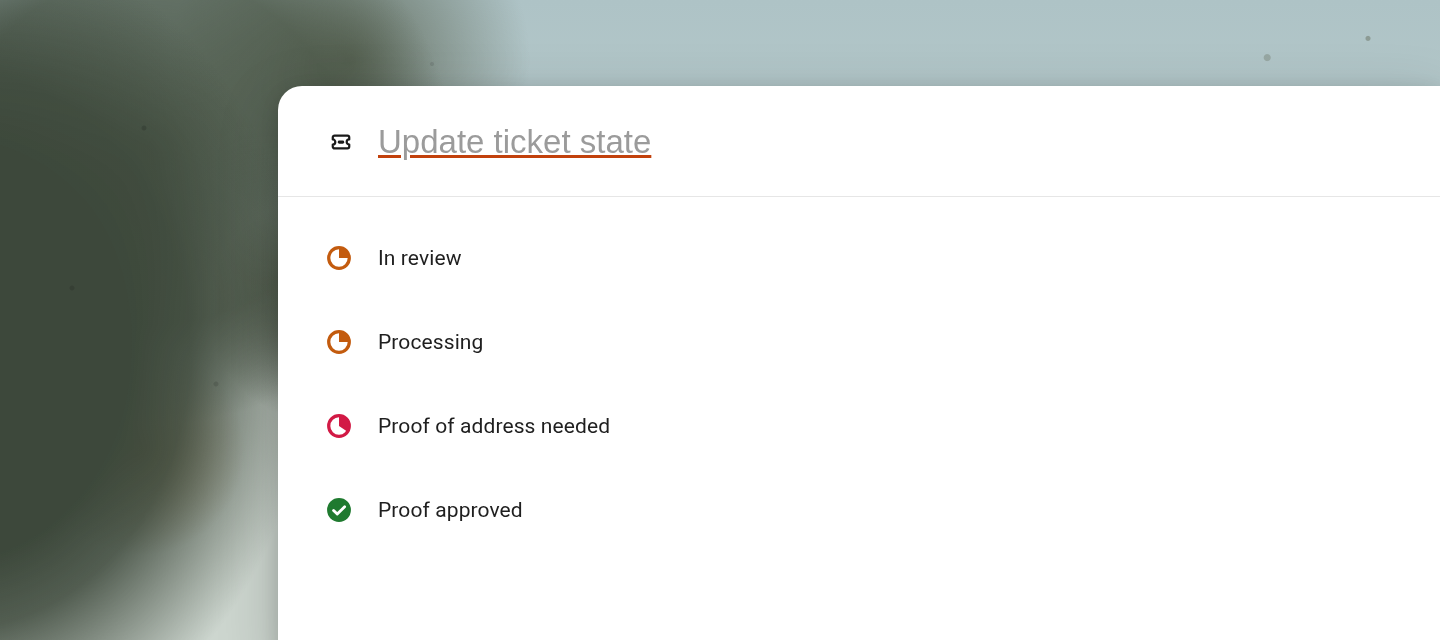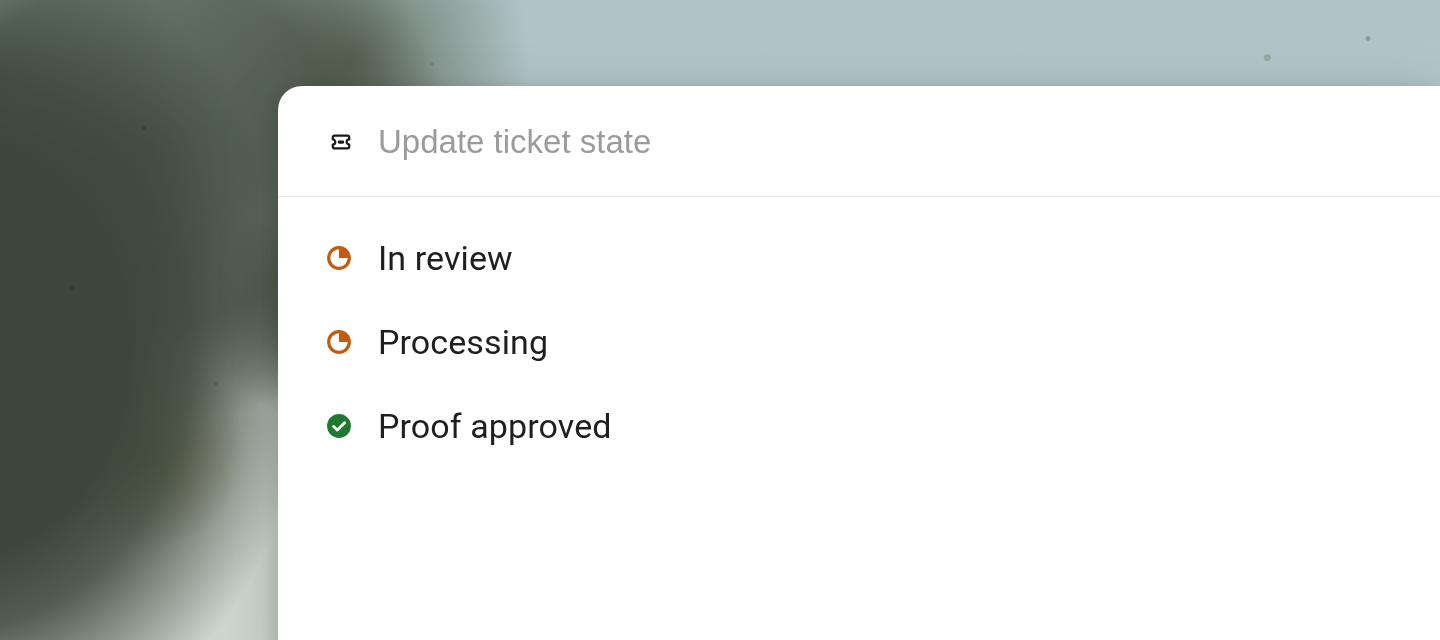--- a/index.html
+++ b/index.html
@@ -83,24 +83,25 @@
       color: #1a1a1a;
       flex: 0 0 auto;
     }
 
     .search-input {
       flex: 1 1 auto;
       border: none;
       outline: none;
       font-size: 33px;
       line-height: 1.1;
-      color: #1d4ed8;
+      color: #c2410c;
       background: transparent;
       padding: 0;
       caret-color: #222;
+      text-decoration: underline;
     }
     .search-input::placeholder {
       color: #9b9b9b;
     }
 
     .options {
       padding: 26px 20px 26px 48px;
       display: flex;
       flex-direction: column;
       gap: 14px;
@@ -118,21 +119,21 @@
     .option .icon-slot {
       width: 26px;
       height: 26px;
       display: flex;
       align-items: center;
       justify-content: center;
       flex: 0 0 auto;
     }
 
     .option .label {
-      font-size: 34px;
+      font-size: 21px;
       color: #1f1f1f;
       font-weight: 450;
       letter-spacing: 0.1px;
     }
 
     .c-orange { color: #c35b0e; }
     .c-crimson { color: #d21a45; }
     .c-green { color: #1f7a2f; }
     .c-black { color: #1a1a1a; }
   </style>
@@ -172,20 +173,29 @@
     <div class="option">
       <span class="icon-slot c-orange">
         <svg viewBox="0 0 24 24" width="26" height="26">
           <circle cx="12" cy="12" r="9.5" fill="none" stroke="currentColor" stroke-width="3"></circle>
           <path d="M12 12 L12 2.5 A9.5 9.5 0 0 1 21.5 12 Z" fill="currentColor"></path>
         </svg>
       </span>
       <span class="label">Processing</span>
     </div>
 
+    <div class="option">
+      <span class="icon-slot c-crimson">
+        <svg viewBox="0 0 24 24" width="26" height="26">
+          <circle cx="12" cy="12" r="9.5" fill="none" stroke="currentColor" stroke-width="3"></circle>
+          <path d="M12 12 L12 2.5 A9.5 9.5 0 0 1 19.9 17.3 Z" fill="currentColor"></path>
+        </svg>
+      </span>
+      <span class="label">Proof of address needed</span>
+    </div>
 
     <div class="option">
       <span class="icon-slot c-green">
         <svg viewBox="0 0 24 24" width="26" height="26">
           <circle cx="12" cy="12" r="11" fill="currentColor"></circle>
           <path d="M7 12.4 L10.4 15.8 L17.2 9" fill="none" stroke="#ffffff" stroke-width="2.6" stroke-linecap="round" stroke-linejoin="round"></path>
         </svg>
       </span>
       <span class="label">Proof approved</span>
     </div>

